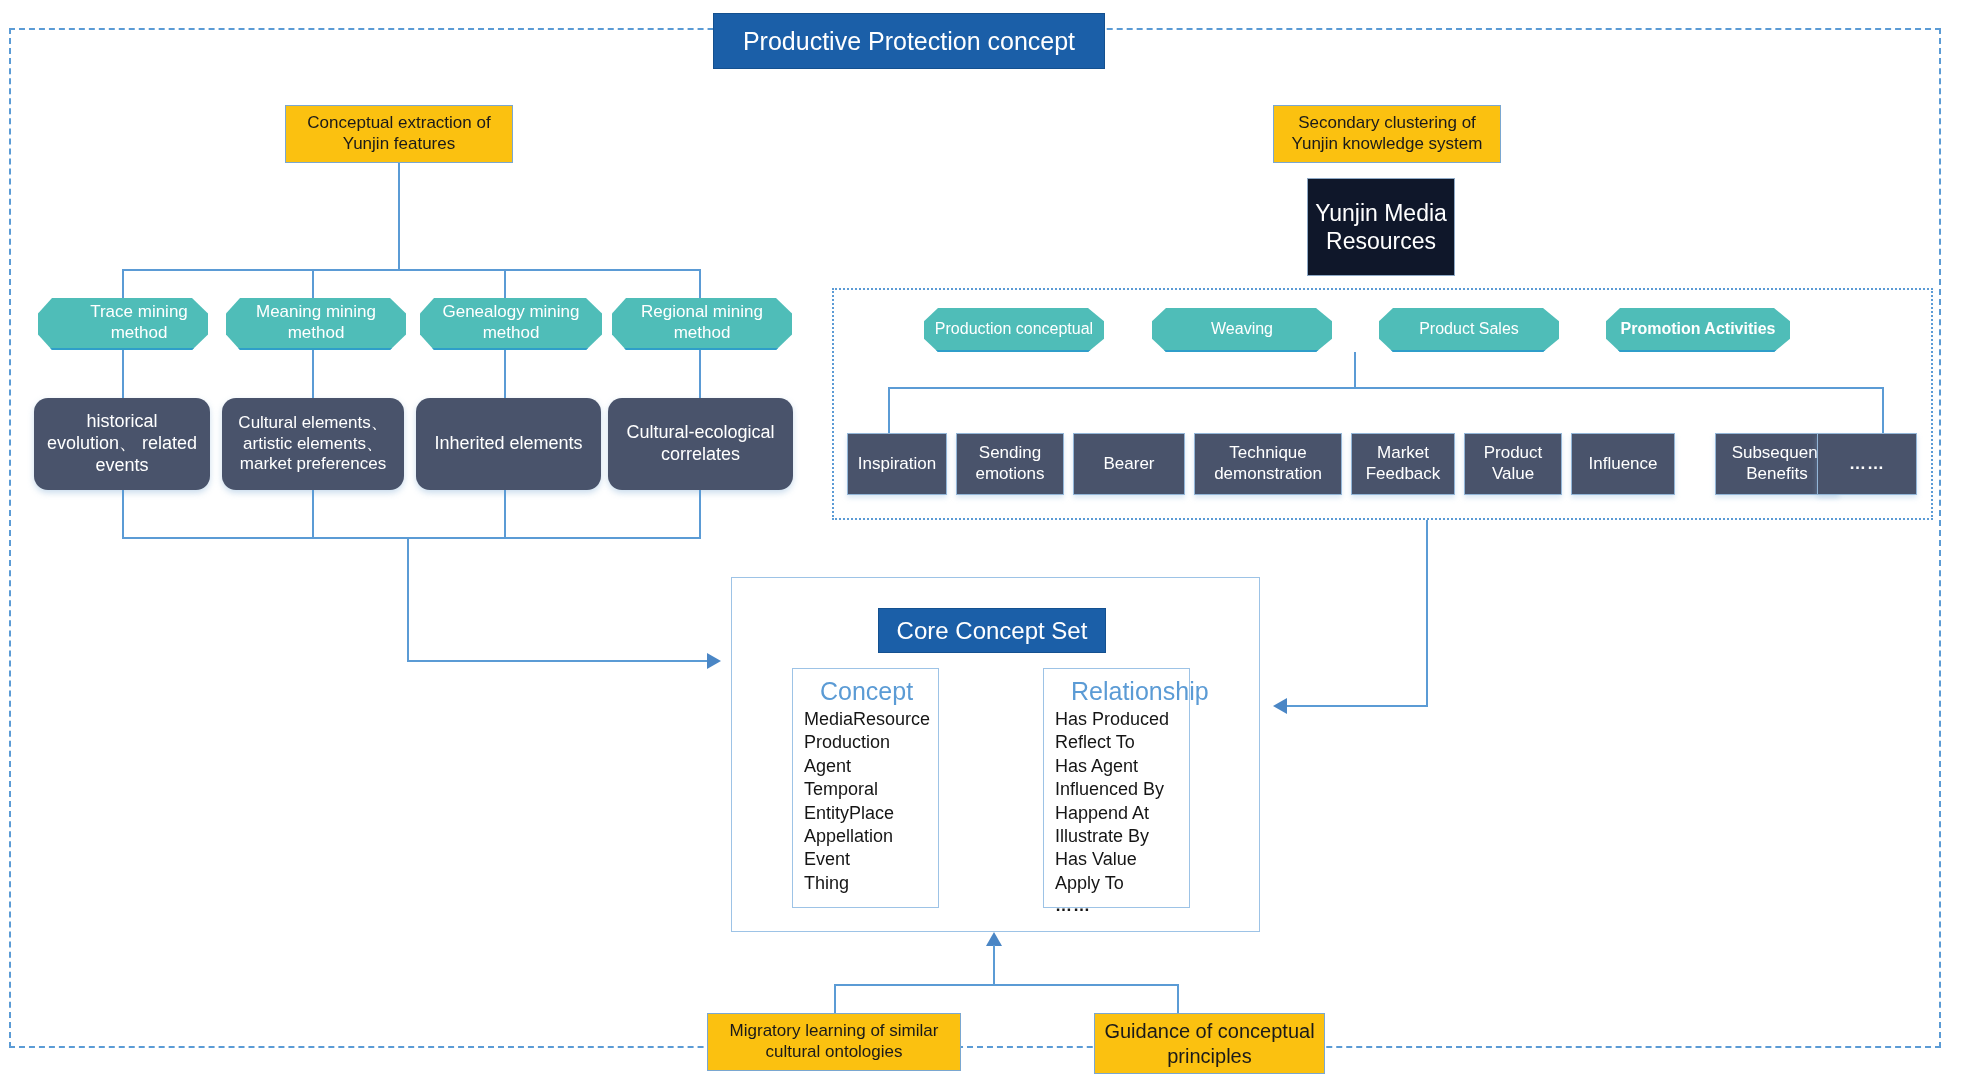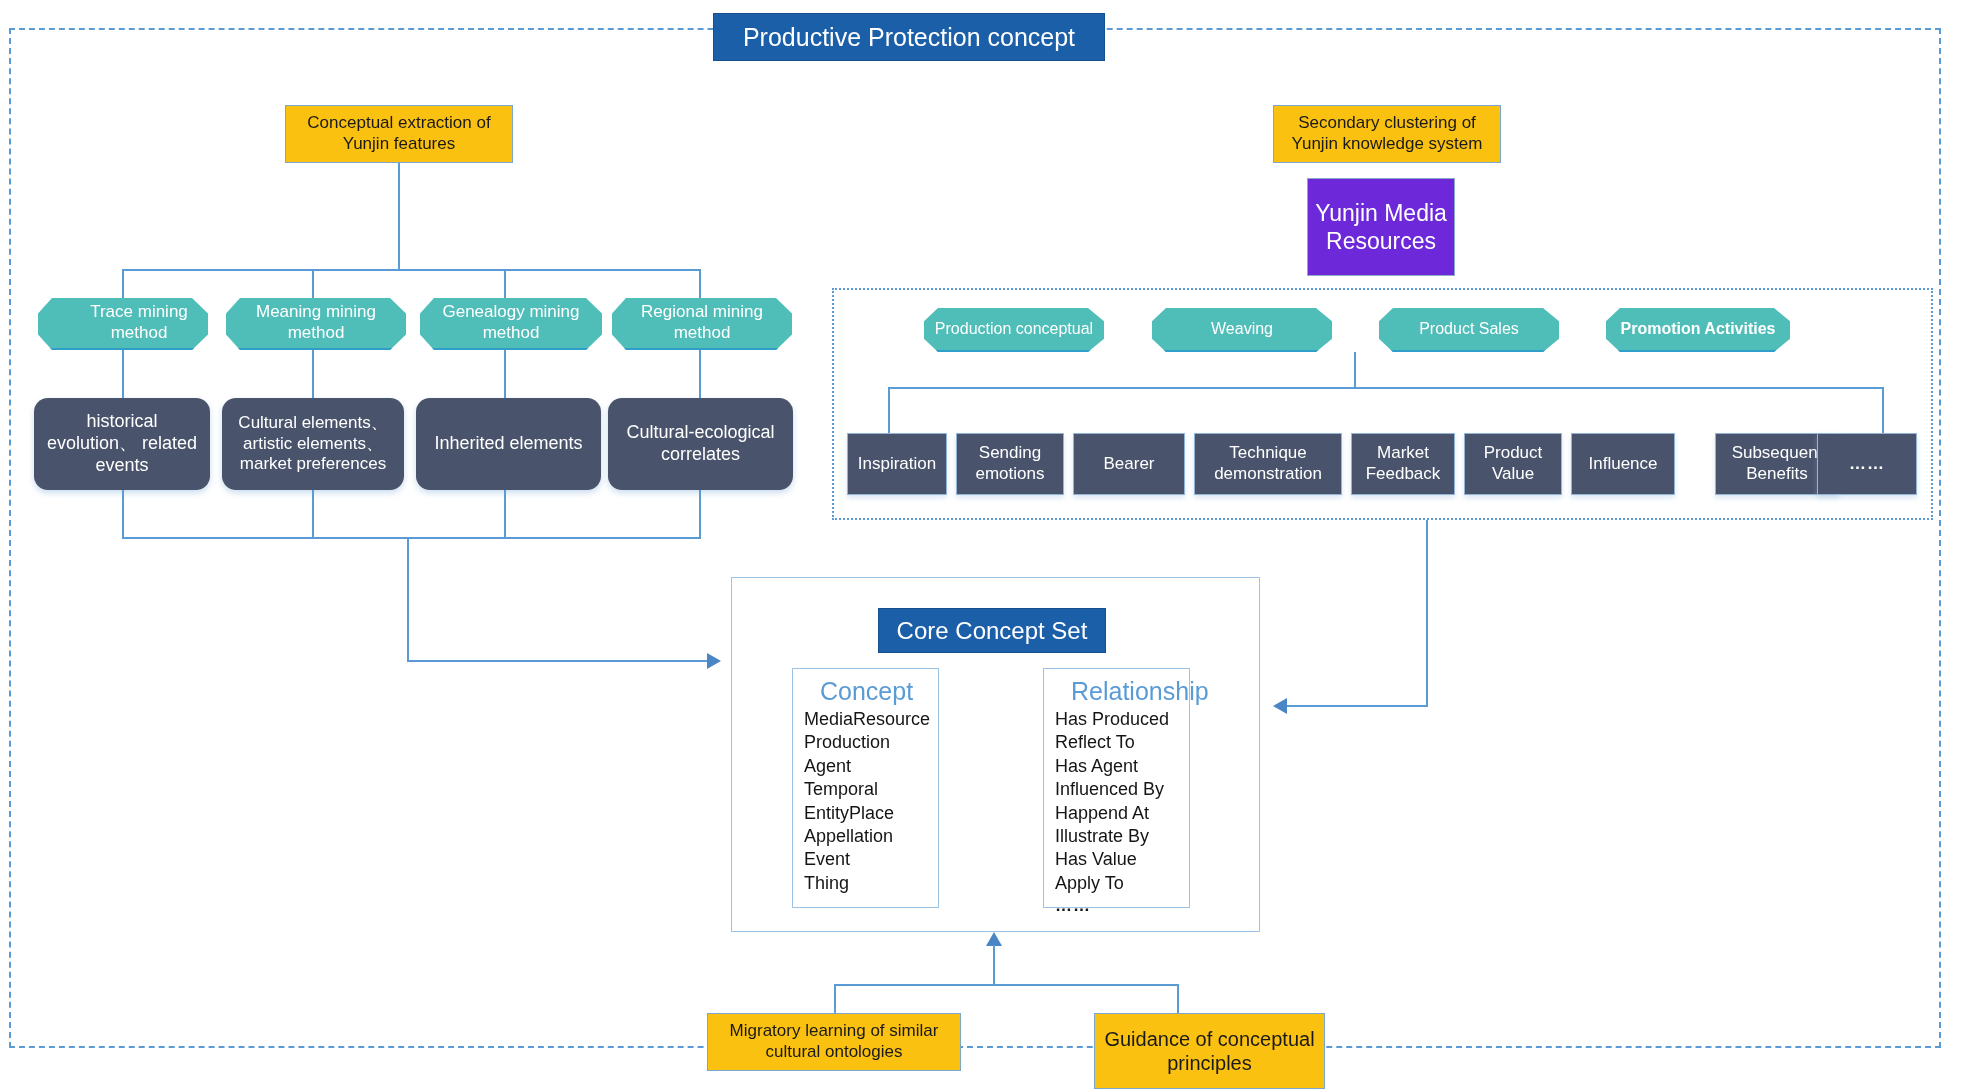--- a/index.html
+++ b/index.html
@@ -22,21 +22,21 @@
   .title-blue{
     background:#1b5fa8;color:#ffffff;font-size:25px;
     border:1px solid #14508f;
   }
   .yellow{
     background:#fbc110;color:#1a1a1a;font-size:17px;
     border:1.5px solid #7aa7d0;
   }
   .yellow-lg{font-size:20px;}
   .orange{
-    background:#6d28d9;color:#ffffff;font-size:23px;
+    background:#0f172a;color:#ffffff;font-size:23px;
     border:1px solid #8ea9c6;
   }
   .teal{
     background:#4fbdb8;color:#ffffff;font-size:17px;
     border-bottom:2px solid #2f9ec9;
     box-shadow:0 3px 5px rgba(120,170,210,.35);
   }
   .teal-sm{font-size:16px;}
   .dark-round{
     background:#49536b;color:#ffffff;font-size:18px;
@@ -87,21 +87,21 @@
   .ar-up{border-left:8px solid transparent;border-right:8px solid transparent;
          border-bottom:14px solid #4a86c5;}
 </style>
 </head>
 <body>
 
 <div id="stage">
 
   <div class="outer-dashed"></div>
 
-  <div class="node title-blue" style="left:713px;top:13px;width:392px;height:48px;">Productive Protection concept</div>
+  <div class="node title-blue" style="left:713px;top:13px;width:392px;height:56px;">Productive Protection concept</div>
 
   <div class="node yellow" style="left:285px;top:105px;width:228px;height:58px;">Conceptual extraction of Yunjin features</div>
 
   <div class="ln lnv" style="left:398px;top:163px;height:107px;"></div>
 
   <div class="ln lnh" style="left:122px;top:269px;width:578px;"></div>
 
   <div class="ln lnv" style="left:122px;top:269px;height:32px;"></div>
   <div class="ln lnv" style="left:312px;top:269px;height:32px;"></div>
   <div class="ln lnv" style="left:504px;top:269px;height:32px;"></div>
@@ -196,15 +196,15 @@
     </div>
   </div>
 
   <div class="arrowhead ar-up" style="left:986px;top:932px;"></div>
   <div class="ln lnv" style="left:993px;top:945px;height:41px;"></div>
   <div class="ln lnh" style="left:834px;top:984px;width:345px;"></div>
   <div class="ln lnv" style="left:834px;top:984px;height:30px;"></div>
   <div class="ln lnv" style="left:1177px;top:984px;height:30px;"></div>
 
   <div class="node yellow" style="left:707px;top:1013px;width:254px;height:58px;">Migratory learning of similar cultural ontologies</div>
-  <div class="node yellow yellow-lg" style="left:1094px;top:1013px;width:231px;height:76px;">Guidance of conceptual principles</div>
+  <div class="node yellow yellow-lg" style="left:1094px;top:1013px;width:231px;height:61px;">Guidance of conceptual principles</div>
 
 </div>
 
 </body></html>

